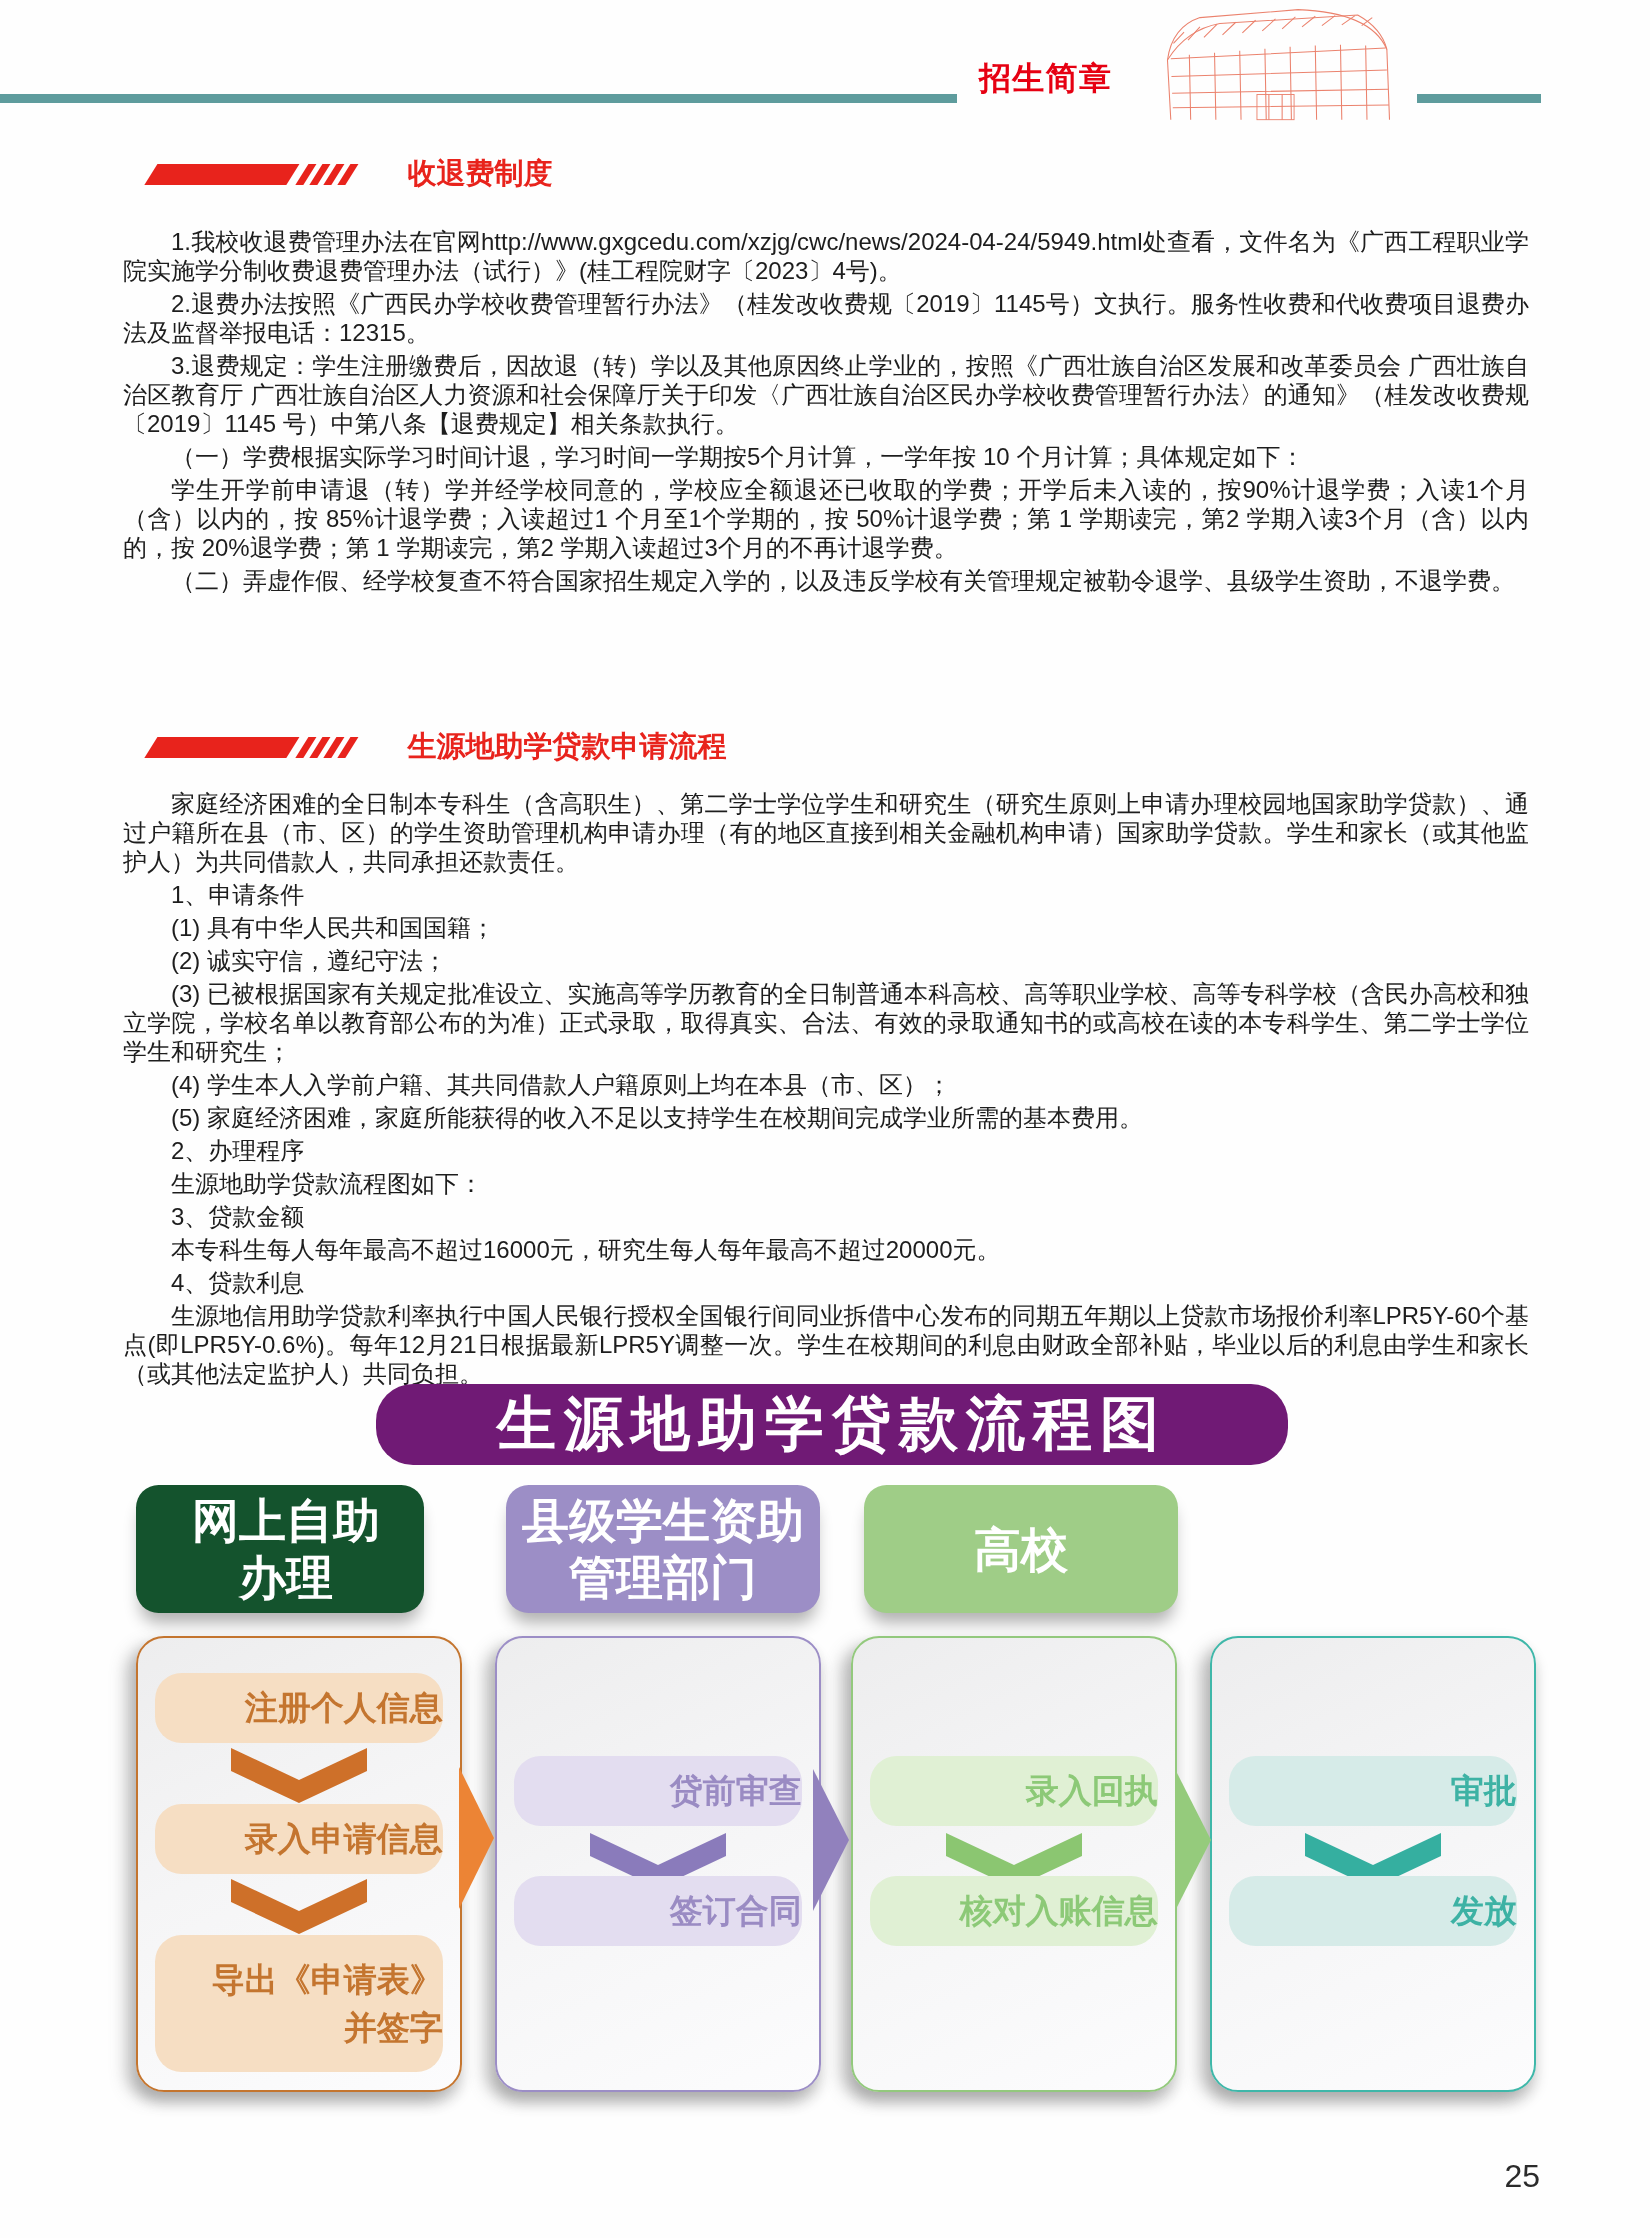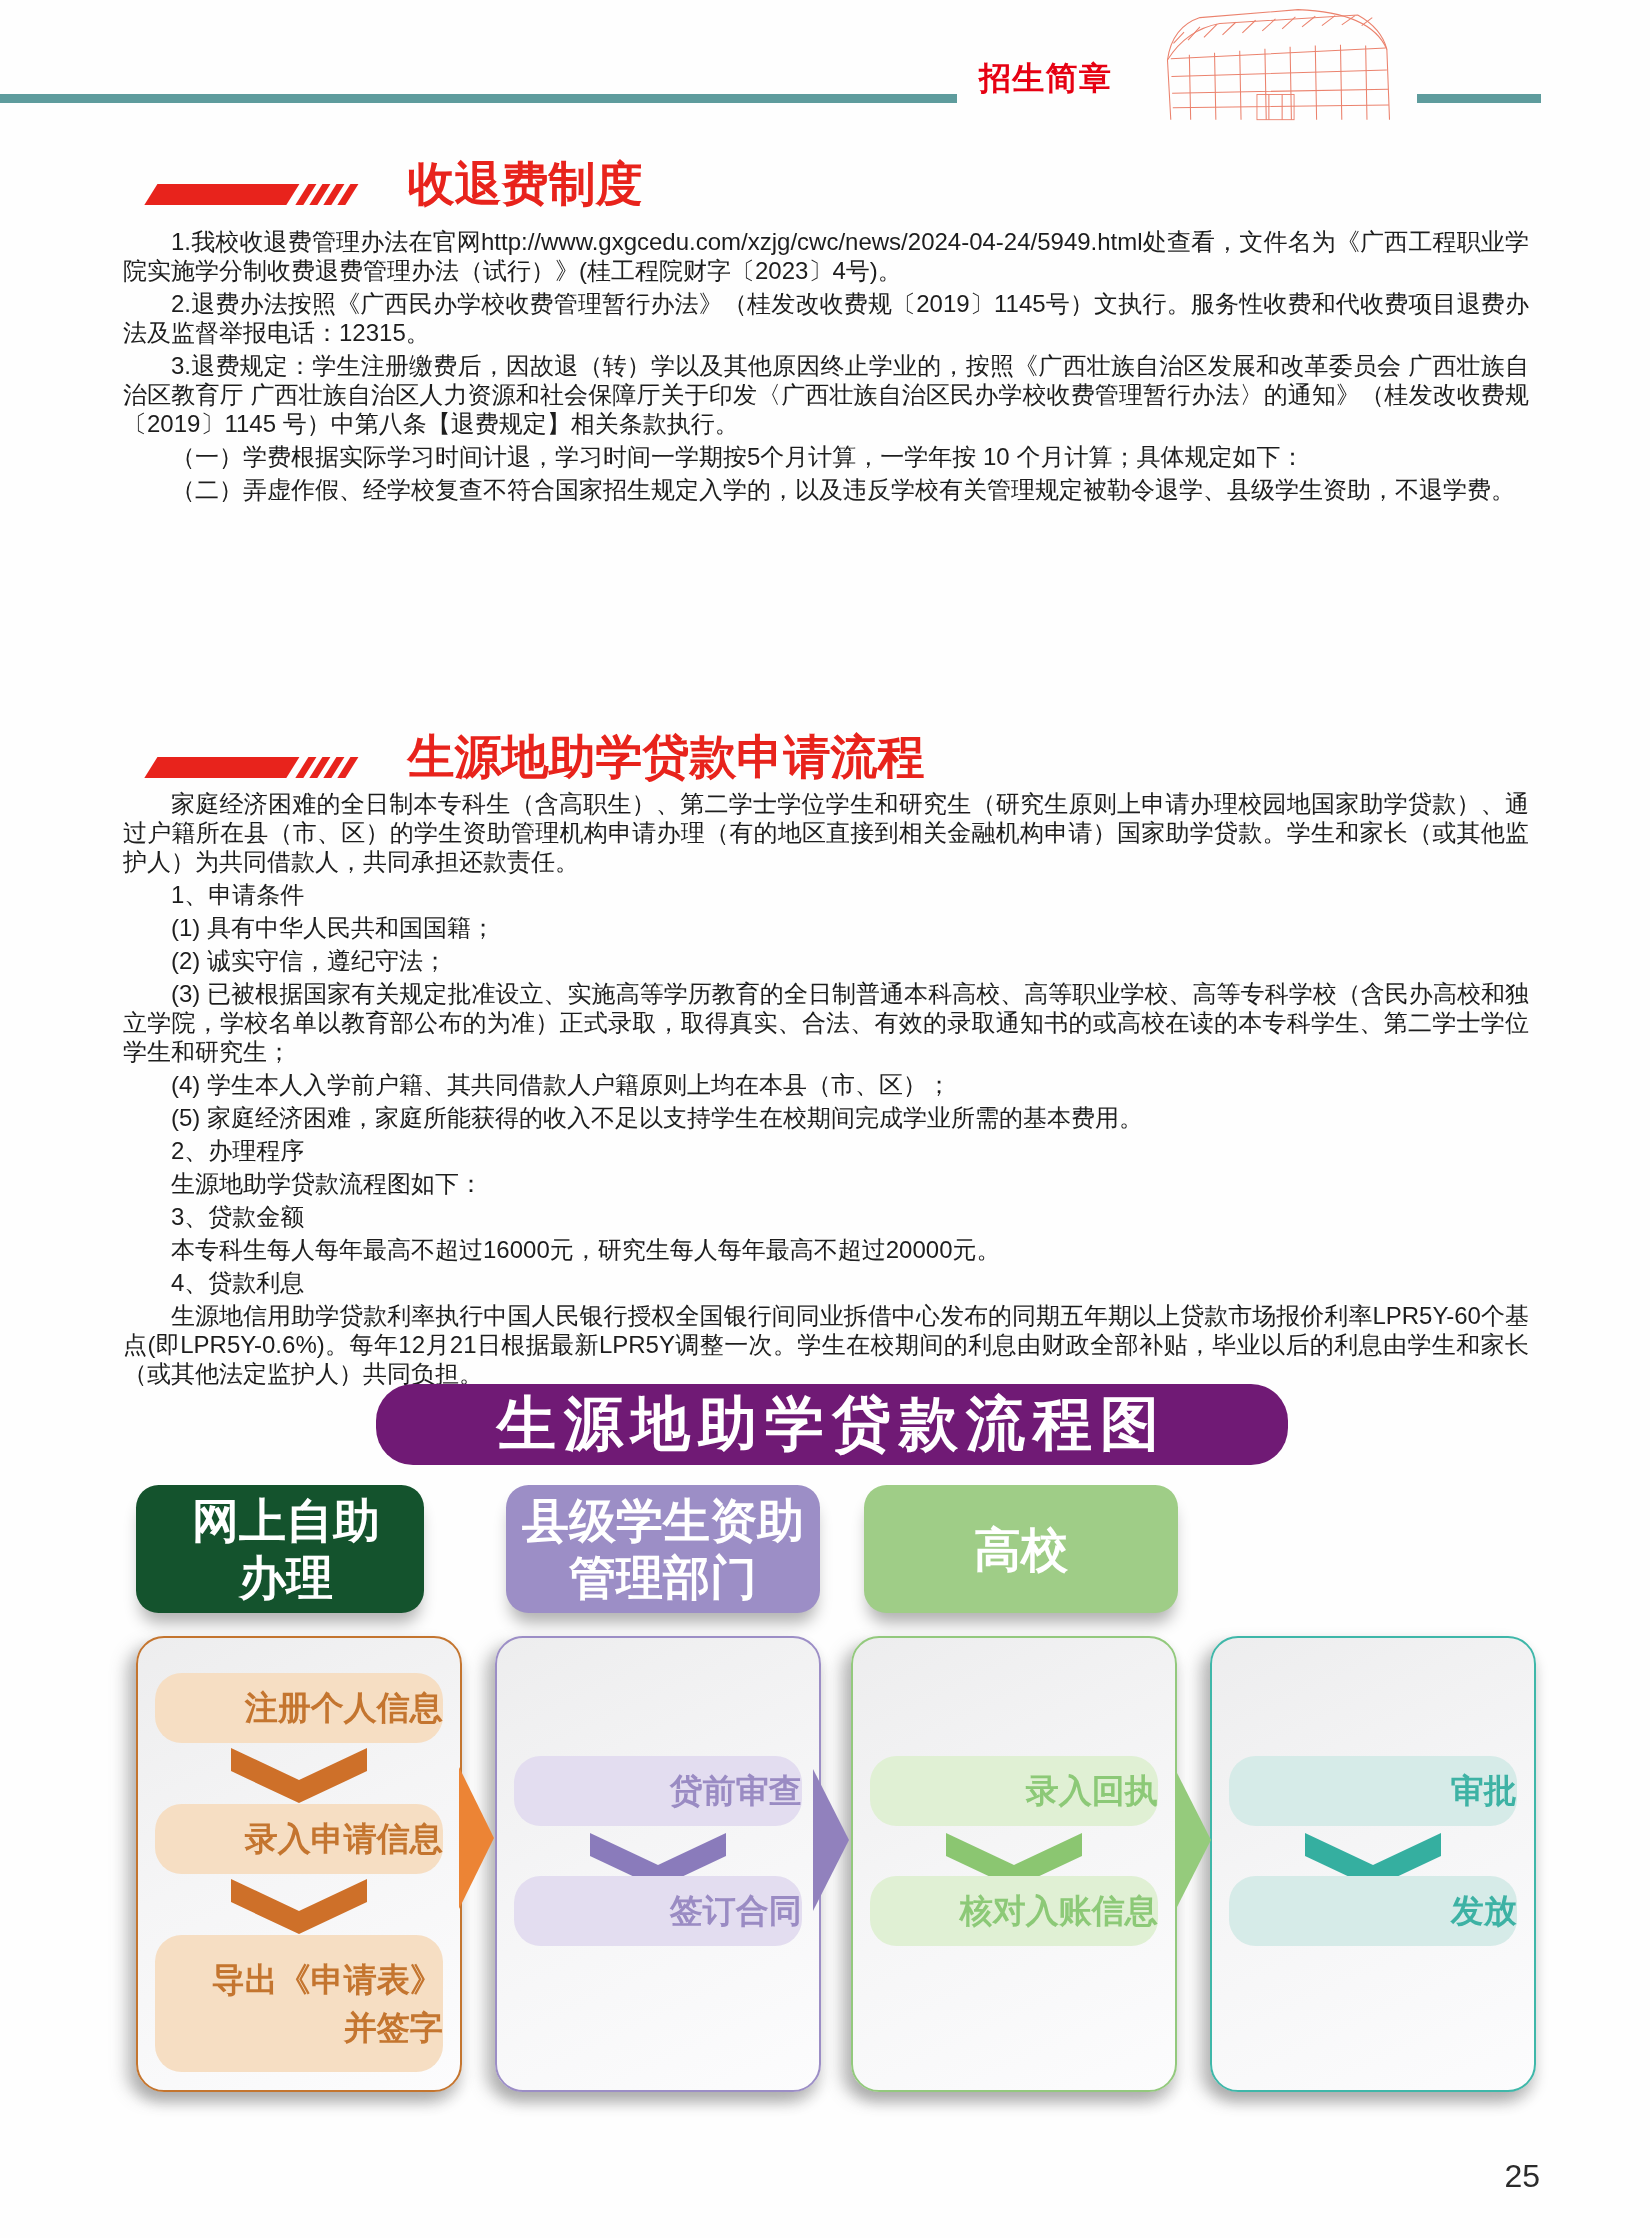--- a/index.html
+++ b/index.html
@@ -16,21 +16,21 @@
     letter-spacing:1.3px;white-space:nowrap;
   }
   #building{position:absolute;left:1157px;top:6.6px;width:241px;height:114px;opacity:.9;}
   
   .sec-head{position:absolute;display:flex;align-items:flex-end;}
   #sec1-head{left:151px;top:158px;}
   #sec2-head{left:151px;top:731px;}
   .marker{display:flex;align-items:flex-end;margin-bottom:5.3px;}
   .marker-bar{width:142px;height:20.6px;background:#e8231c;transform:skewX(-32deg);margin-right:9.3px;}
   .marker-slash{width:8px;height:20.6px;background:#e8231c;transform:skewX(-32deg);margin-right:6px;}
-  .sec-title{font-size:47px;font-weight:bold;color:#e8231c;line-height:1.1;margin-left:9.3px;white-space:nowrap;padding-left:40px;}
+  .sec-title{font-size:29px;font-weight:bold;color:#e8231c;line-height:1.1;margin-left:9.3px;white-space:nowrap;padding-left:40px;}
   
   .body-block{position:absolute;left:123px;width:1406px;}
   #sec1-body{top:227px;}
   #sec2-body{top:789px;}
   .body-block p{
     margin:0 0 4px 0;font-size:24px;line-height:29px;text-align:justify;
     text-indent:2em;overflow-wrap:anywhere;word-break:break-all;
   }
   
   #flowchart{position:absolute;left:0;top:0;width:1650px;height:2239px;pointer-events:none;}
@@ -114,20 +114,21 @@
     <div class="marker-slash"></div>
     <div class="marker-slash"></div>
   </div>
   <div class="sec-title">收退费制度</div>
 </div>
 <div class="body-block" id="sec1-body">
   <p>1.我校收退费管理办法在官网http://www.gxgcedu.com/xzjg/cwc/news/2024-04-24/5949.html处查看，文件名为《广西工程职业学院实施学分制收费退费管理办法（试行）》(桂工程院财字〔2023〕4号)。</p>
   <p>2.退费办法按照《广西民办学校收费管理暂行办法》（桂发改收费规〔2019〕1145号）文执行。服务性收费和代收费项目退费办法及监督举报电话：12315。</p>
   <p>3.退费规定：学生注册缴费后，因故退（转）学以及其他原因终止学业的，按照《广西壮族自治区发展和改革委员会 广西壮族自治区教育厅 广西壮族自治区人力资源和社会保障厅关于印发〈广西壮族自治区民办学校收费管理暂行办法〉的通知》（桂发改收费规〔2019〕1145 号）中第八条【退费规定】相关条款执行。</p>
   <p>（一）学费根据实际学习时间计退，学习时间一学期按5个月计算，一学年按 10 个月计算；具体规定如下：</p>
+  <p>学生开学前申请退（转）学并经学校同意的，学校应全额退还已收取的学费；开学后未入读的，按90%计退学费；入读1个月（含）以内的，按 85%计退学费；入读超过1 个月至1个学期的，按 50%计退学费；第 1 学期读完，第2 学期入读3个月（含）以内的，按 20%退学费；第 1 学期读完，第2 学期入读超过3个月的不再计退学费。</p>
   <p>（二）弄虚作假、经学校复查不符合国家招生规定入学的，以及违反学校有关管理规定被勒令退学、县级学生资助，不退学费。</p>
 </div>
 
 <div class="sec-head" id="sec2-head">
   <div class="marker">
     <div class="marker-bar"></div>
     <div class="marker-slash"></div>
     <div class="marker-slash"></div>
     <div class="marker-slash"></div>
     <div class="marker-slash"></div>

